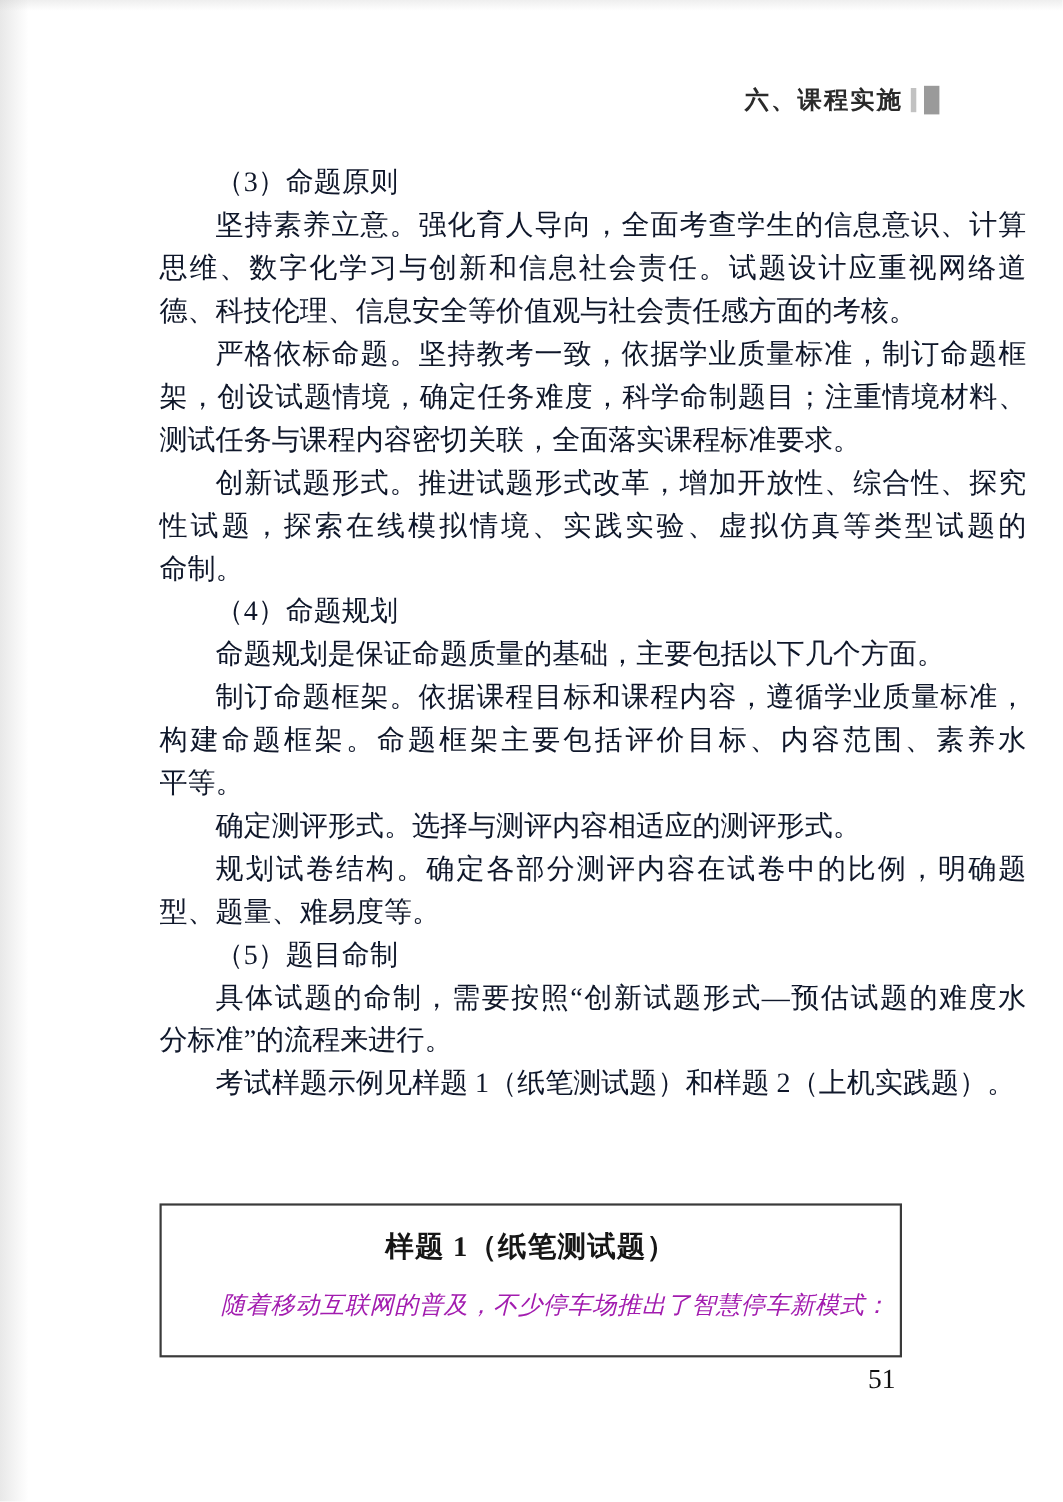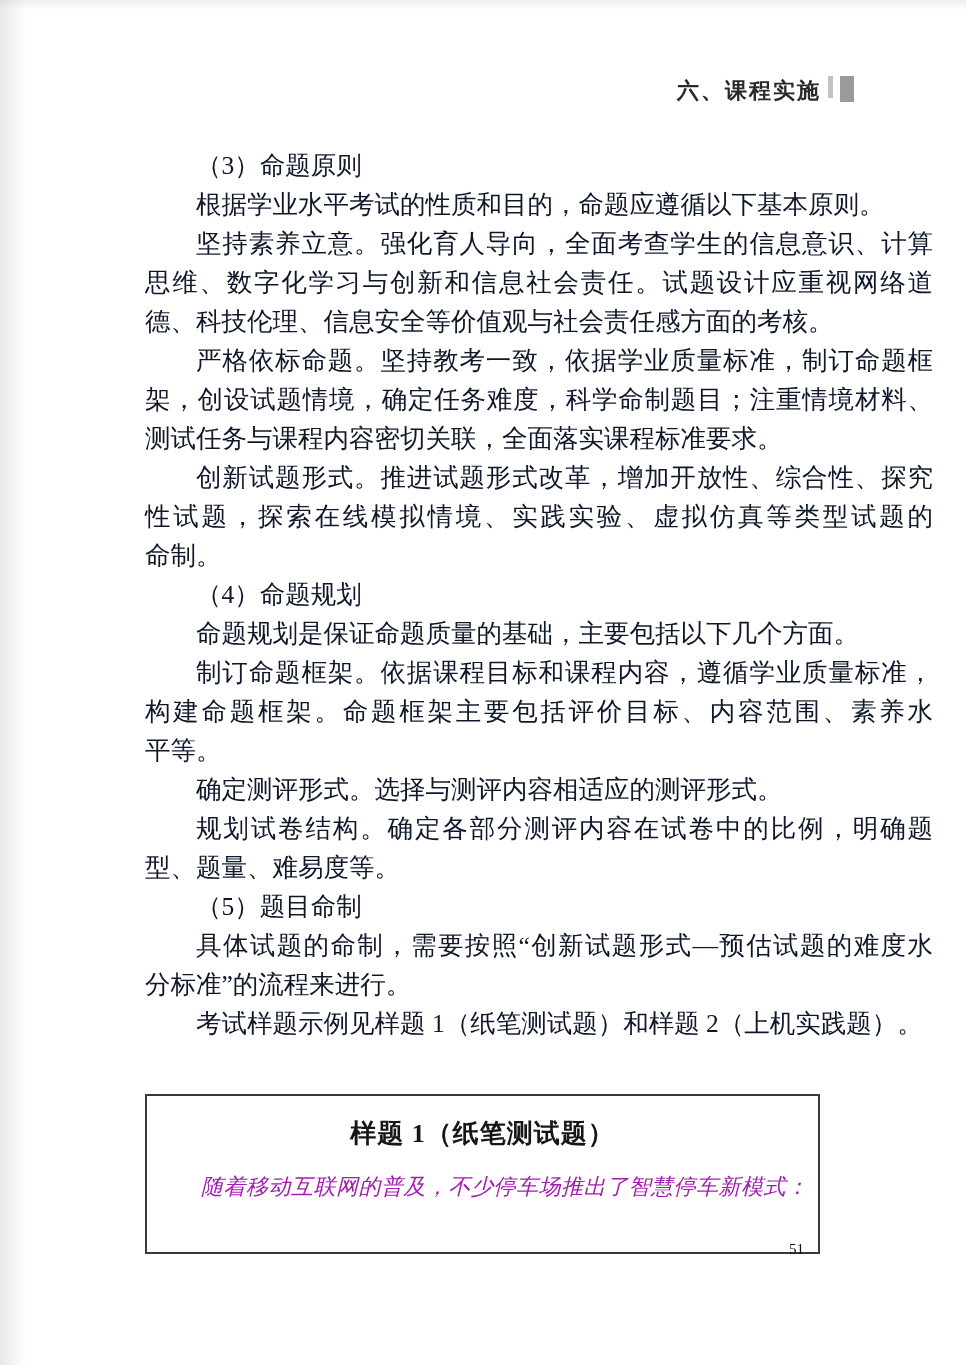--- a/index.html
+++ b/index.html
@@ -9,67 +9,66 @@
     font-family:"Liberation Serif","DejaVu Serif",serif;
     color:#1e1e1e;
   }
   
   .scan-edge-left{position:absolute;left:0;top:0;width:26px;height:1365px;
     background:linear-gradient(to right,rgba(190,190,190,.35),rgba(255,255,255,0));pointer-events:none;}
   .scan-edge-top{position:absolute;left:0;top:0;width:966px;height:10px;
     background:linear-gradient(to bottom,rgba(200,200,200,.30),rgba(255,255,255,0));pointer-events:none;}
 
   
-  .hdr{position:absolute;top:76px;right:112px;display:flex;gap:7px;}
+  .hdr{position:absolute;top:76px;right:112px;display:flex;align-items:center;gap:7px;}
   .hdr-title{font-size:22px;font-weight:bold;letter-spacing:2px;color:#2a2a2a;}
   .hdr-bar-thin{width:5px;height:22px;background:#c2c2c2;}
   .hdr-bar-thick{width:14px;height:26px;background:#9a9a9a;}
 
   
   .body-text{
     position:absolute;top:146px;left:145px;width:788px;
     font-size:25.5px;line-height:39px;color:#0f172a;
   }
   .ln{white-space:nowrap;}
   .ln.ind{text-indent:2em;}
   .ln.fill{text-align:justify;text-align-last:justify;text-justify:inter-character;}
 
   
   .sample-box{
-    position:absolute;top:1094px;left:145px;width:675px;height:160px;
+    position:absolute;top:1094px;left:145px;width:675px;height:140px;
     border:2px solid #3a3a3a;box-sizing:border-box;background:#fff;
   }
   .sample-title{
     margin-top:20px;text-align:center;font-size:26px;font-weight:bold;color:#161616;
     letter-spacing:1px;
   }
   .sample-body{
     margin-top:21px;padding:0 10px;font-size:22px;color:#a21caf;
     font-style:italic;font-family:"DejaVu Serif","Liberation Serif",serif;
     text-indent:2em;white-space:nowrap;
     text-align:justify;text-align-last:justify;text-justify:inter-character;
   }
 
-  .page-number{position:absolute;top:1241px;left:789px;font-size:15px;color:#111;}
+  .page-number{position:absolute;top:1241px;left:789px;font-size:25px;color:#111;}
 </style>
 </head>
 <body>
 
 <div class="scan-edge-left"></div>
 <div class="scan-edge-top"></div>
 
 <div class="hdr">
   <span class="hdr-title">六、课程实施</span>
   <span class="hdr-bar-thin"></span>
   <span class="hdr-bar-thick"></span>
 </div>
 
 <div class="body-text">
   <div class="ln ind">（3）命题原则</div>
-  <div class="ln ind">根据学业水平考试的性质和目的，命题应遵循以下基本原则。</div>
   <div class="ln ind fill">坚持素养立意。强化育人导向，全面考查学生的信息意识、计算</div>
   <div class="ln fill">思维、数字化学习与创新和信息社会责任。试题设计应重视网络道</div>
   <div class="ln">德、科技伦理、信息安全等价值观与社会责任感方面的考核。</div>
   <div class="ln ind fill">严格依标命题。坚持教考一致，依据学业质量标准，制订命题框</div>
   <div class="ln fill">架，创设试题情境，确定任务难度，科学命制题目；注重情境材料、</div>
   <div class="ln">测试任务与课程内容密切关联，全面落实课程标准要求。</div>
   <div class="ln ind fill">创新试题形式。推进试题形式改革，增加开放性、综合性、探究</div>
   <div class="ln fill">性试题，探索在线模拟情境、实践实验、虚拟仿真等类型试题的</div>
   <div class="ln">命制。</div>
   <div class="ln ind">（4）命题规划</div>

